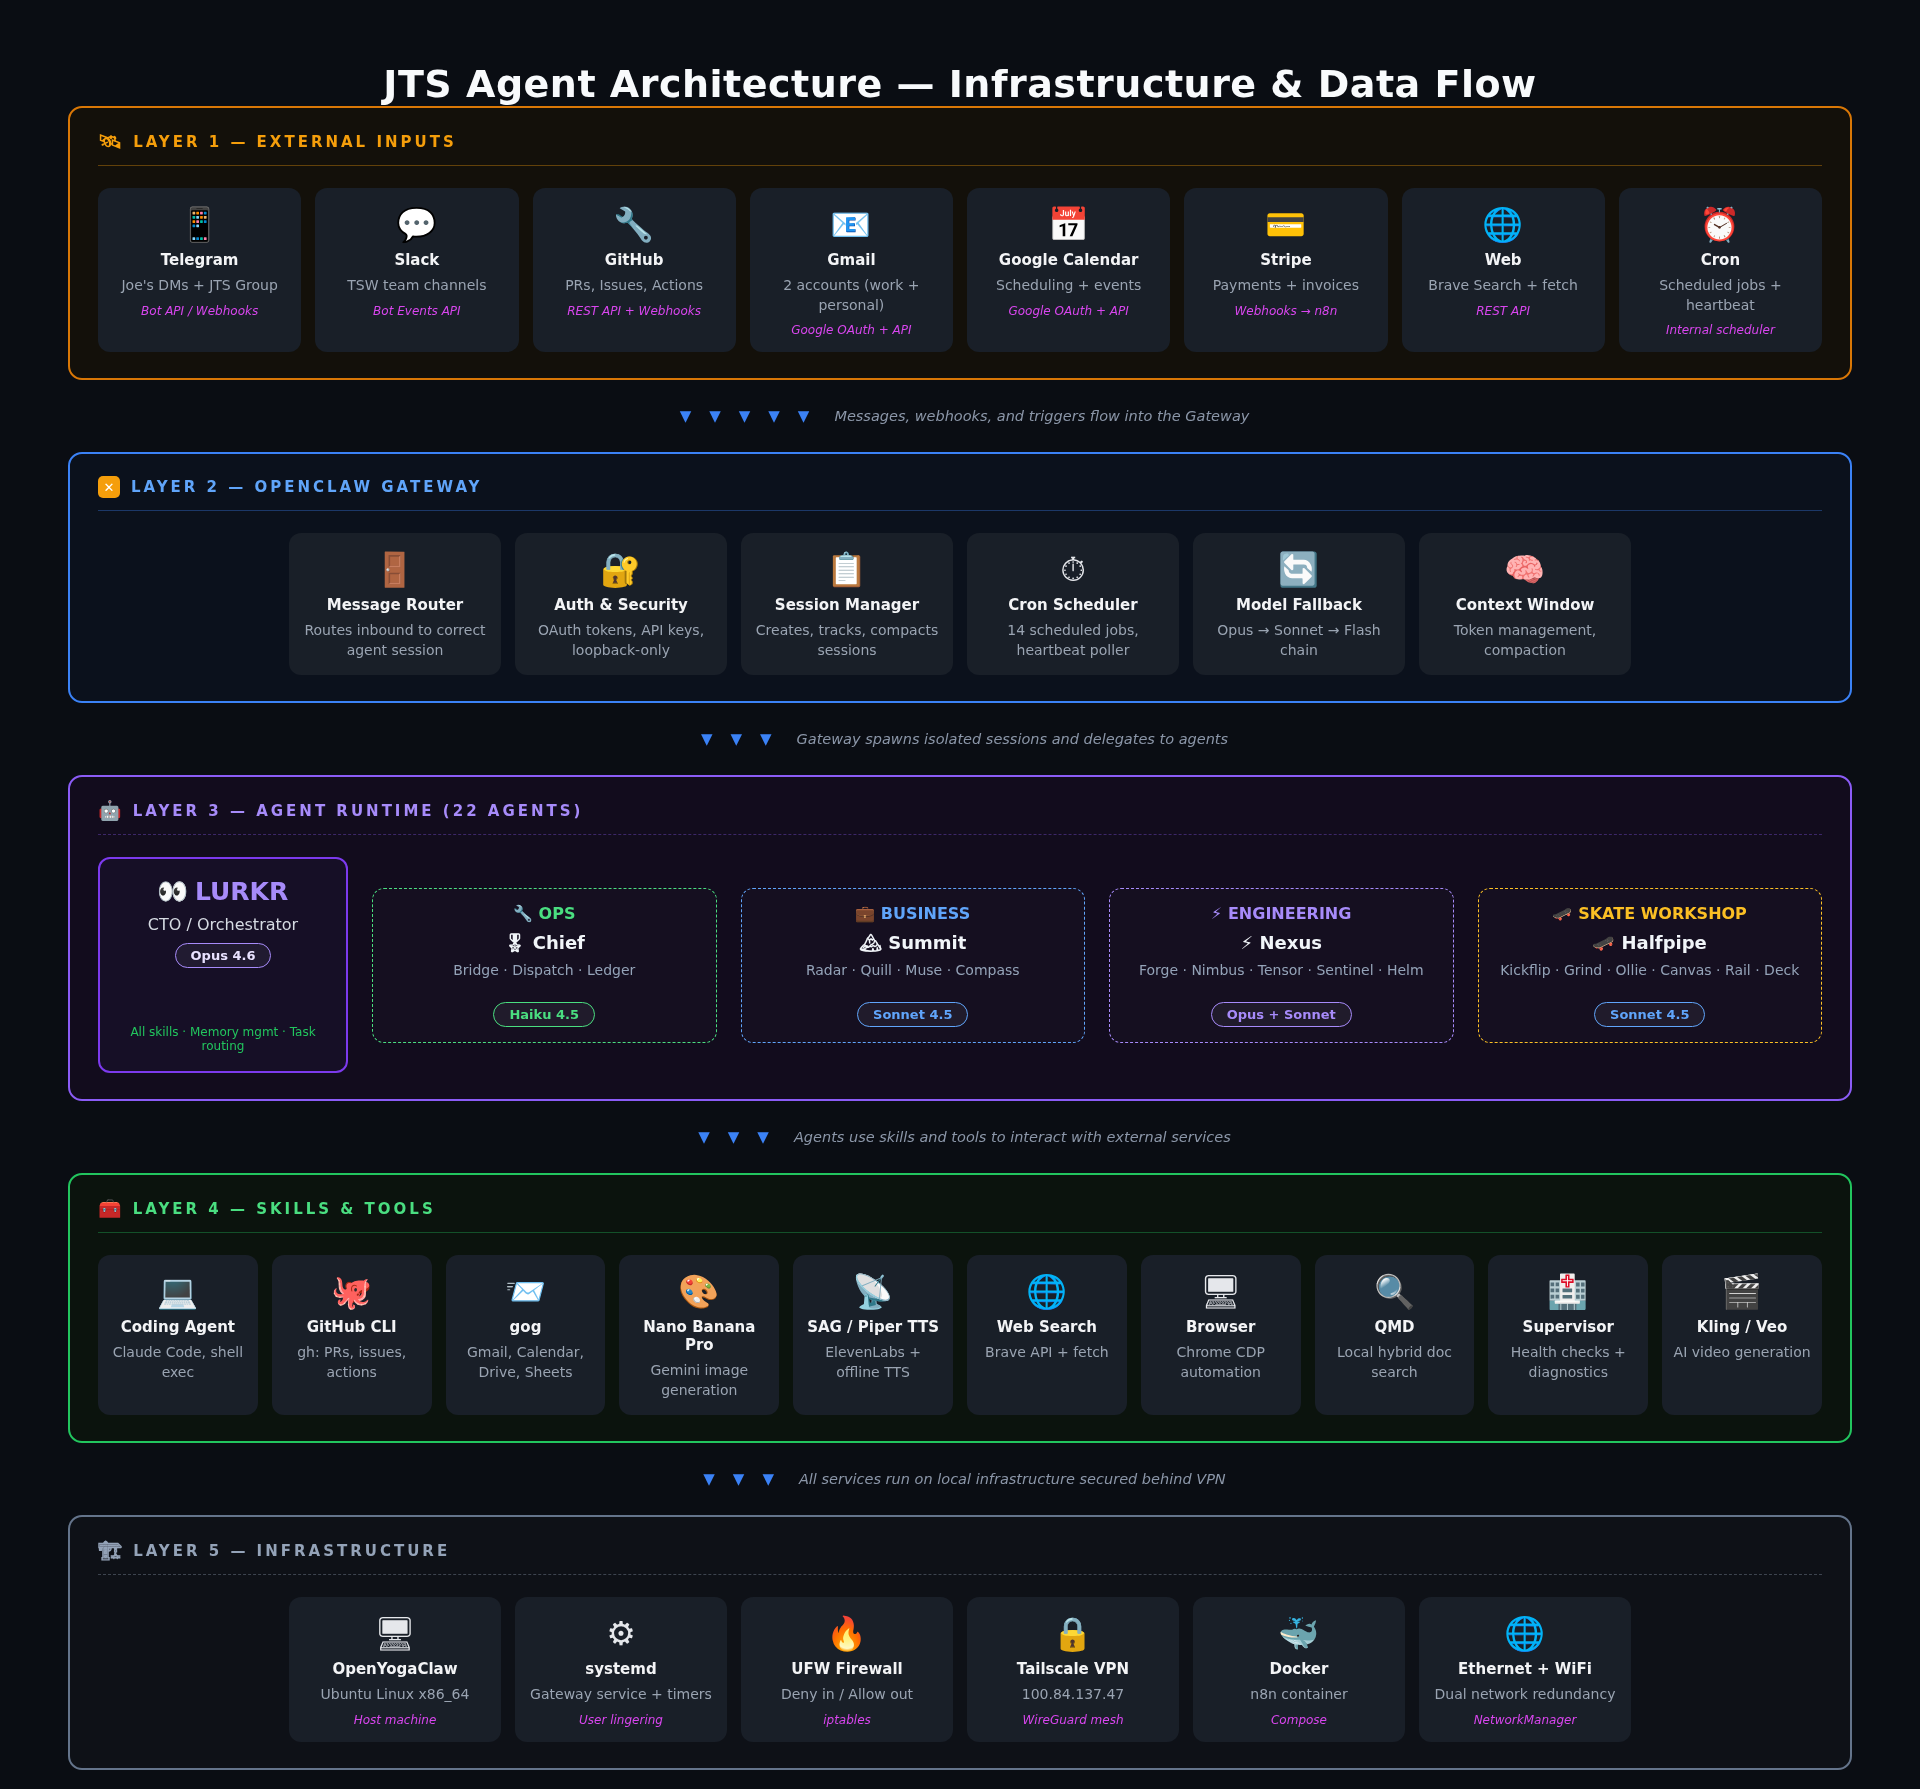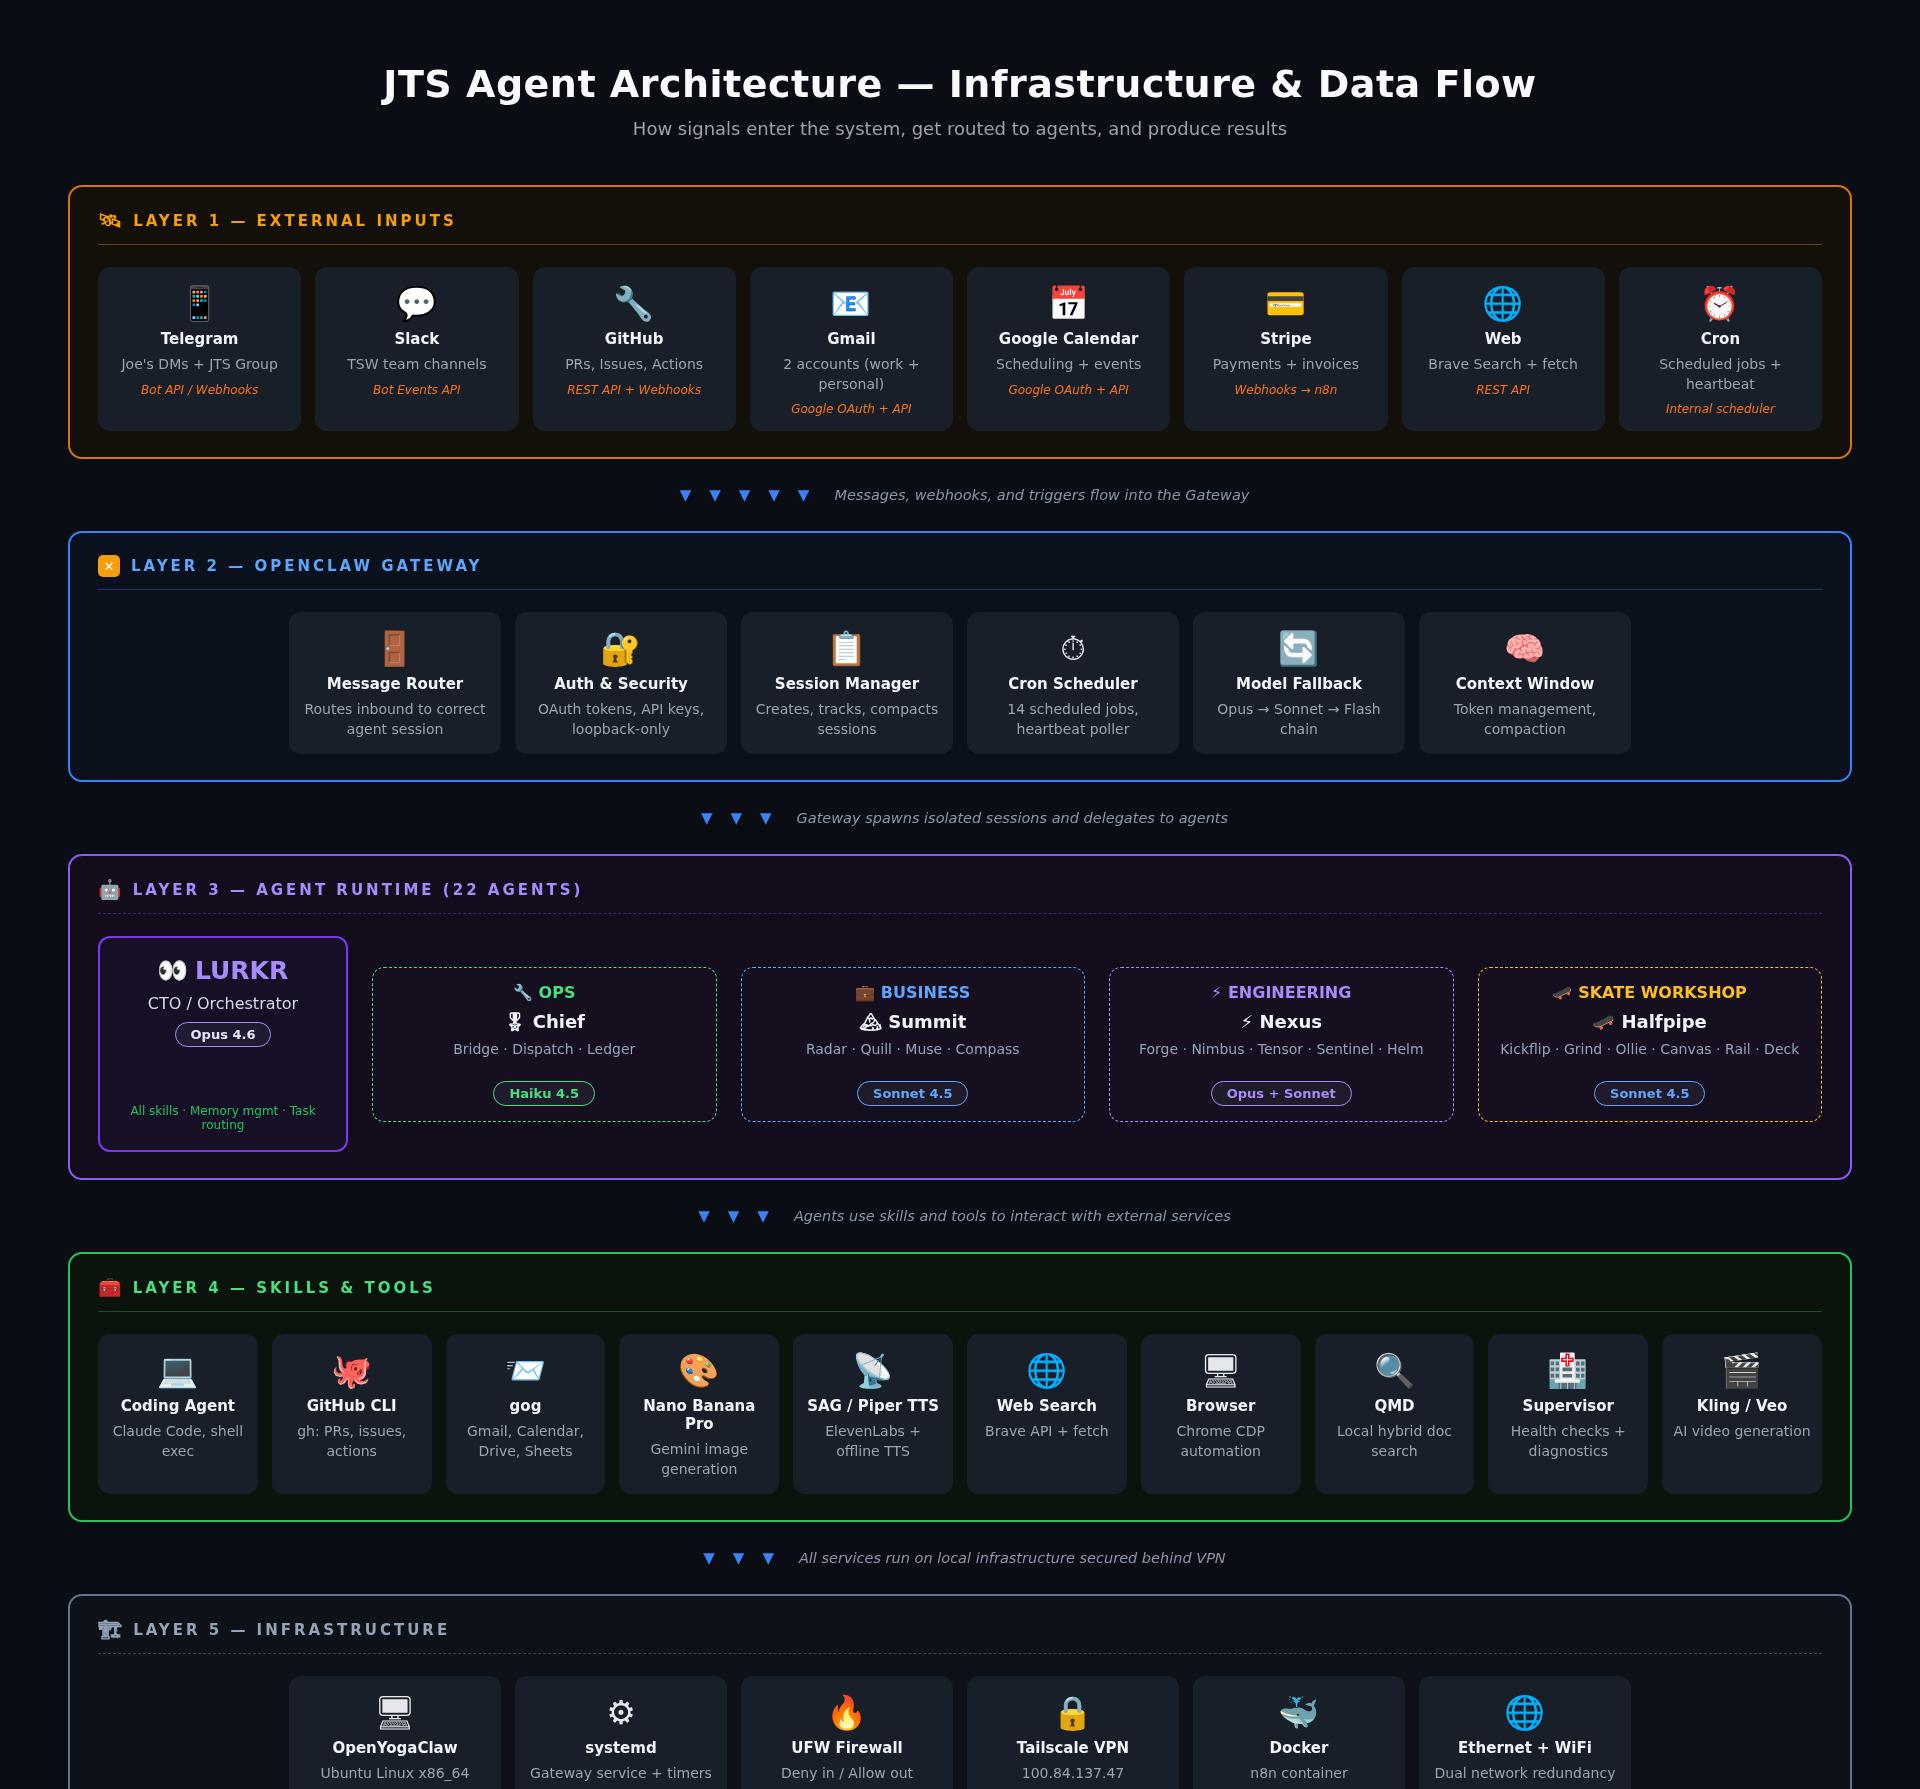--- a/index.html
+++ b/index.html
@@ -33,21 +33,21 @@
   .cards-grid8 { display:grid; grid-template-columns:repeat(8,1fr); gap:14px; }
   .cards-grid10 { display:grid; grid-template-columns:repeat(10,1fr); gap:14px; }
   .cards-center { display:flex; justify-content:center; gap:14px; }
   .cards-center .card { width:212px; }
 
   .card { background:#191f28; border-radius:12px; text-align:center;
     padding:18px 10px 15px; display:flex; flex-direction:column; align-items:center; gap:7px; }
   .card .ic { font-size:33px; line-height:1.15; }
   .card .t { font-size:15px; font-weight:bold; color:#f3f4f6; }
   .card .s { font-size:14px; color:#9aa4b2; line-height:1.4; }
-  .card .n { font-size:12px; color:#f97316; font-style:italic; margin-top:1px; }
+  .card .n { font-size:12px; color:#d946ef; font-style:italic; margin-top:1px; }
 
   .sep { display:flex; align-items:center; justify-content:center; margin:27px auto; }
   .sep .ar { color:#3b82f6; font-size:15px; margin:0 9px; }
   .sep .tx { font-style:italic; color:#8b96a8; font-size:14.5px; margin-left:16px; }
 
   .agents-row { display:flex; gap:24px; align-items:center; }
   .lurkr { width:250px; border:2px solid #7c3aed; background:#160f26; border-radius:12px;
     text-align:center; padding:18px 12px; display:flex; flex-direction:column; align-items:center; gap:9px; }
   .lurkr .name { font-size:25px; font-weight:bold; color:#a78bfa; }
   .lurkr .name .eyes { color:#fff; margin-right:6px; }
@@ -61,21 +61,20 @@
   .team .lead { font-size:18px; font-weight:bold; color:#f1f5f9; margin-top:9px; }
   .team .mem { font-size:14px; color:#94a3b8; margin-top:9px; }
   .team .badge { margin-top:24px; }
 </style>
 </head>
 <body>
 
 <div class="page">
 
   <h1>JTS Agent Architecture — Infrastructure &amp; Data Flow</h1>
-  <div class="subtitle">How signals enter the system, get routed to agents, and produce results</div>
 
   <section class="panel" id="layer1">
     <div class="layer-head">
       <span class="h-icon">🛰</span>
       <span>LAYER 1 — EXTERNAL INPUTS</span>
     </div>
     <div class="cards-grid8" id="l1-cards">
         <div class="card">
           <div class="ic">📱</div>
           <div class="t">Telegram</div>

